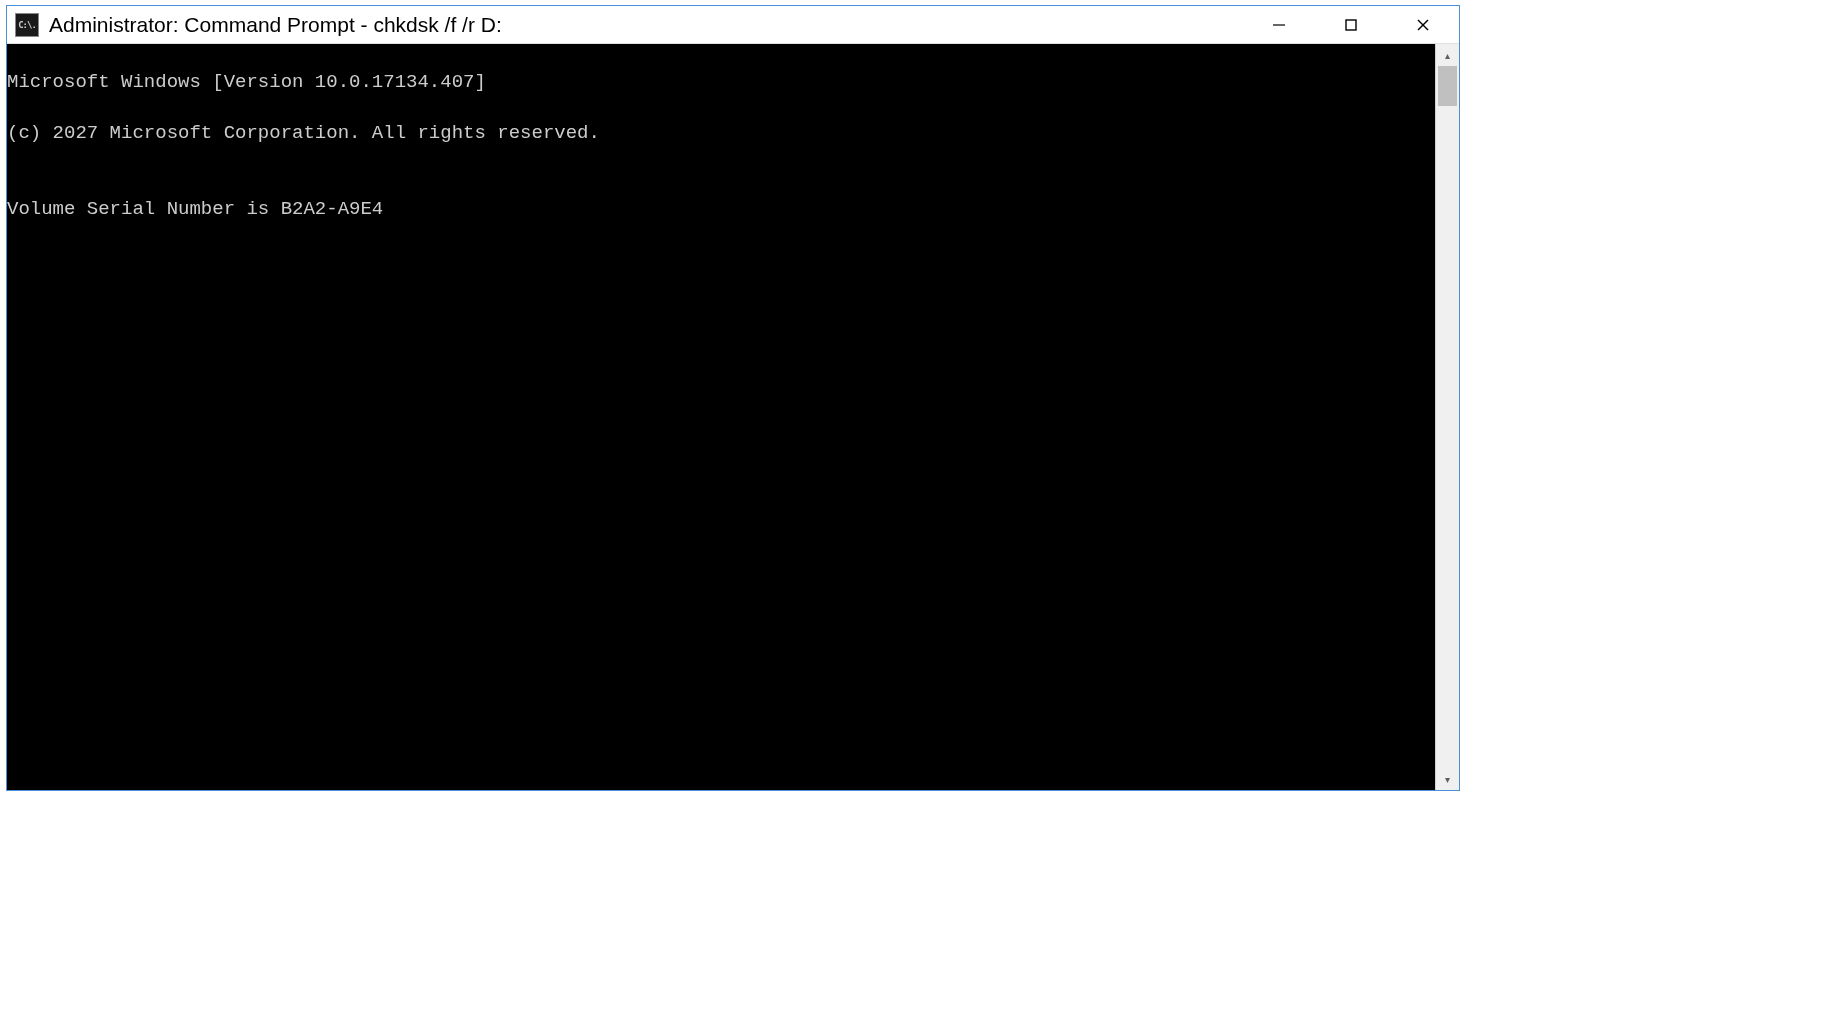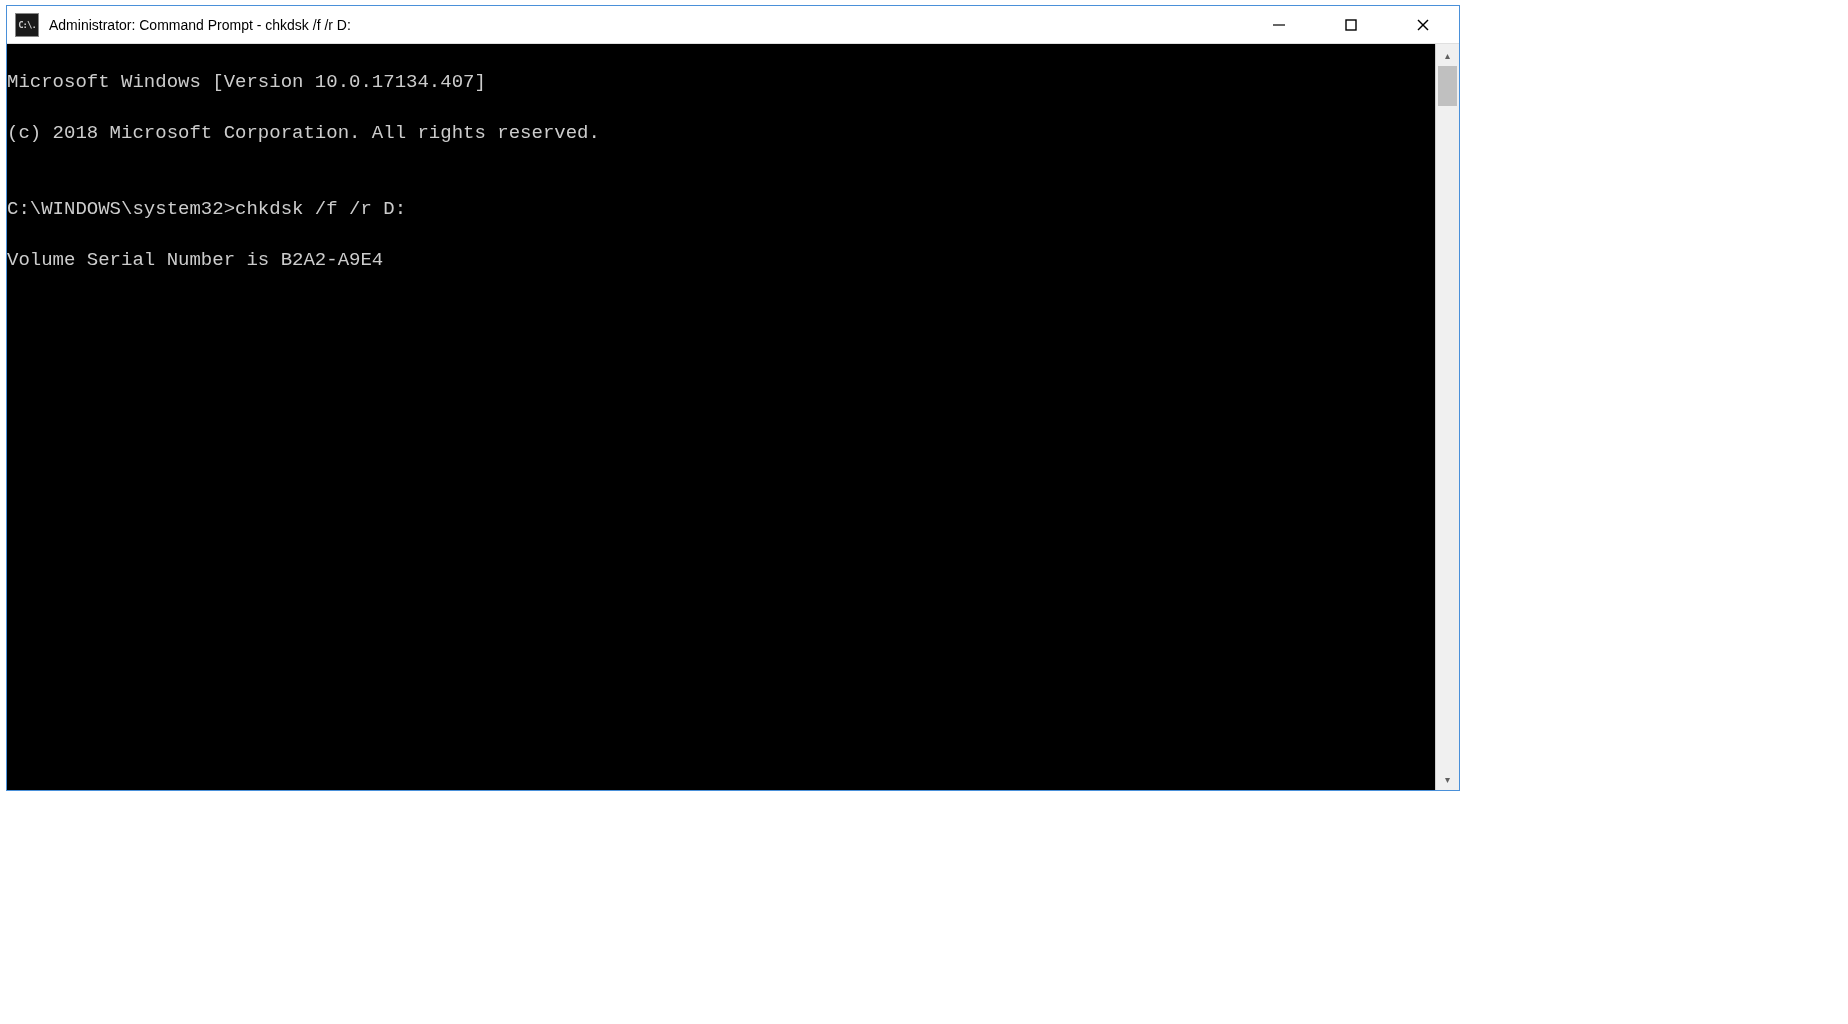--- a/index.html
+++ b/index.html
@@ -43,21 +43,21 @@
       display: flex;
       align-items: center;
       justify-content: center;
       font-size: 9px;
       color: #ccc;
       font-family: Consolas, monospace;
       font-weight: bold;
       letter-spacing: -1px;
     }
     .title-text {
-      font-size: 14px;
+      font-size: 21px;
       color: #000;
       flex: 1;
     }
     .window-controls {
       display: flex;
       height: 100%;
     }
     .win-btn {
       width: 72px;
       height: 100%;
@@ -145,23 +145,22 @@
         <svg viewBox="0 0 14 14">
             <line x1="2" y1="2" x2="12" y2="12" stroke="#000" stroke-width="1.4"></line>
             <line x1="12" y1="2" x2="2" y2="12" stroke="#000" stroke-width="1.4"></line>
           </svg>
       </button>
     </div>
   </div>
   <div class="console-wrap">
     <div class="console">
 <span class="line">Microsoft Windows [Version 10.0.17134.407]</span>
-<span class="line">(c) 2018 Microsoft Corporation. All rights reserved.</span>
+<span class="line">(c) 2027 Microsoft Corporation. All rights reserved.</span>
 <span class="line"></span>
-<span class="line">C:\WINDOWS\system32&gt;chkdsk /f /r D:</span>
 <span class="line">Volume Serial Number is B2A2-A9E4</span>
     </div>
     <div class="scrollbar">
       <div class="sb-arrow">▴</div>
       <div class="sb-track">
         <div class="sb-thumb"></div>
       </div>
       <div class="sb-arrow">▾</div>
     </div>
   </div>

